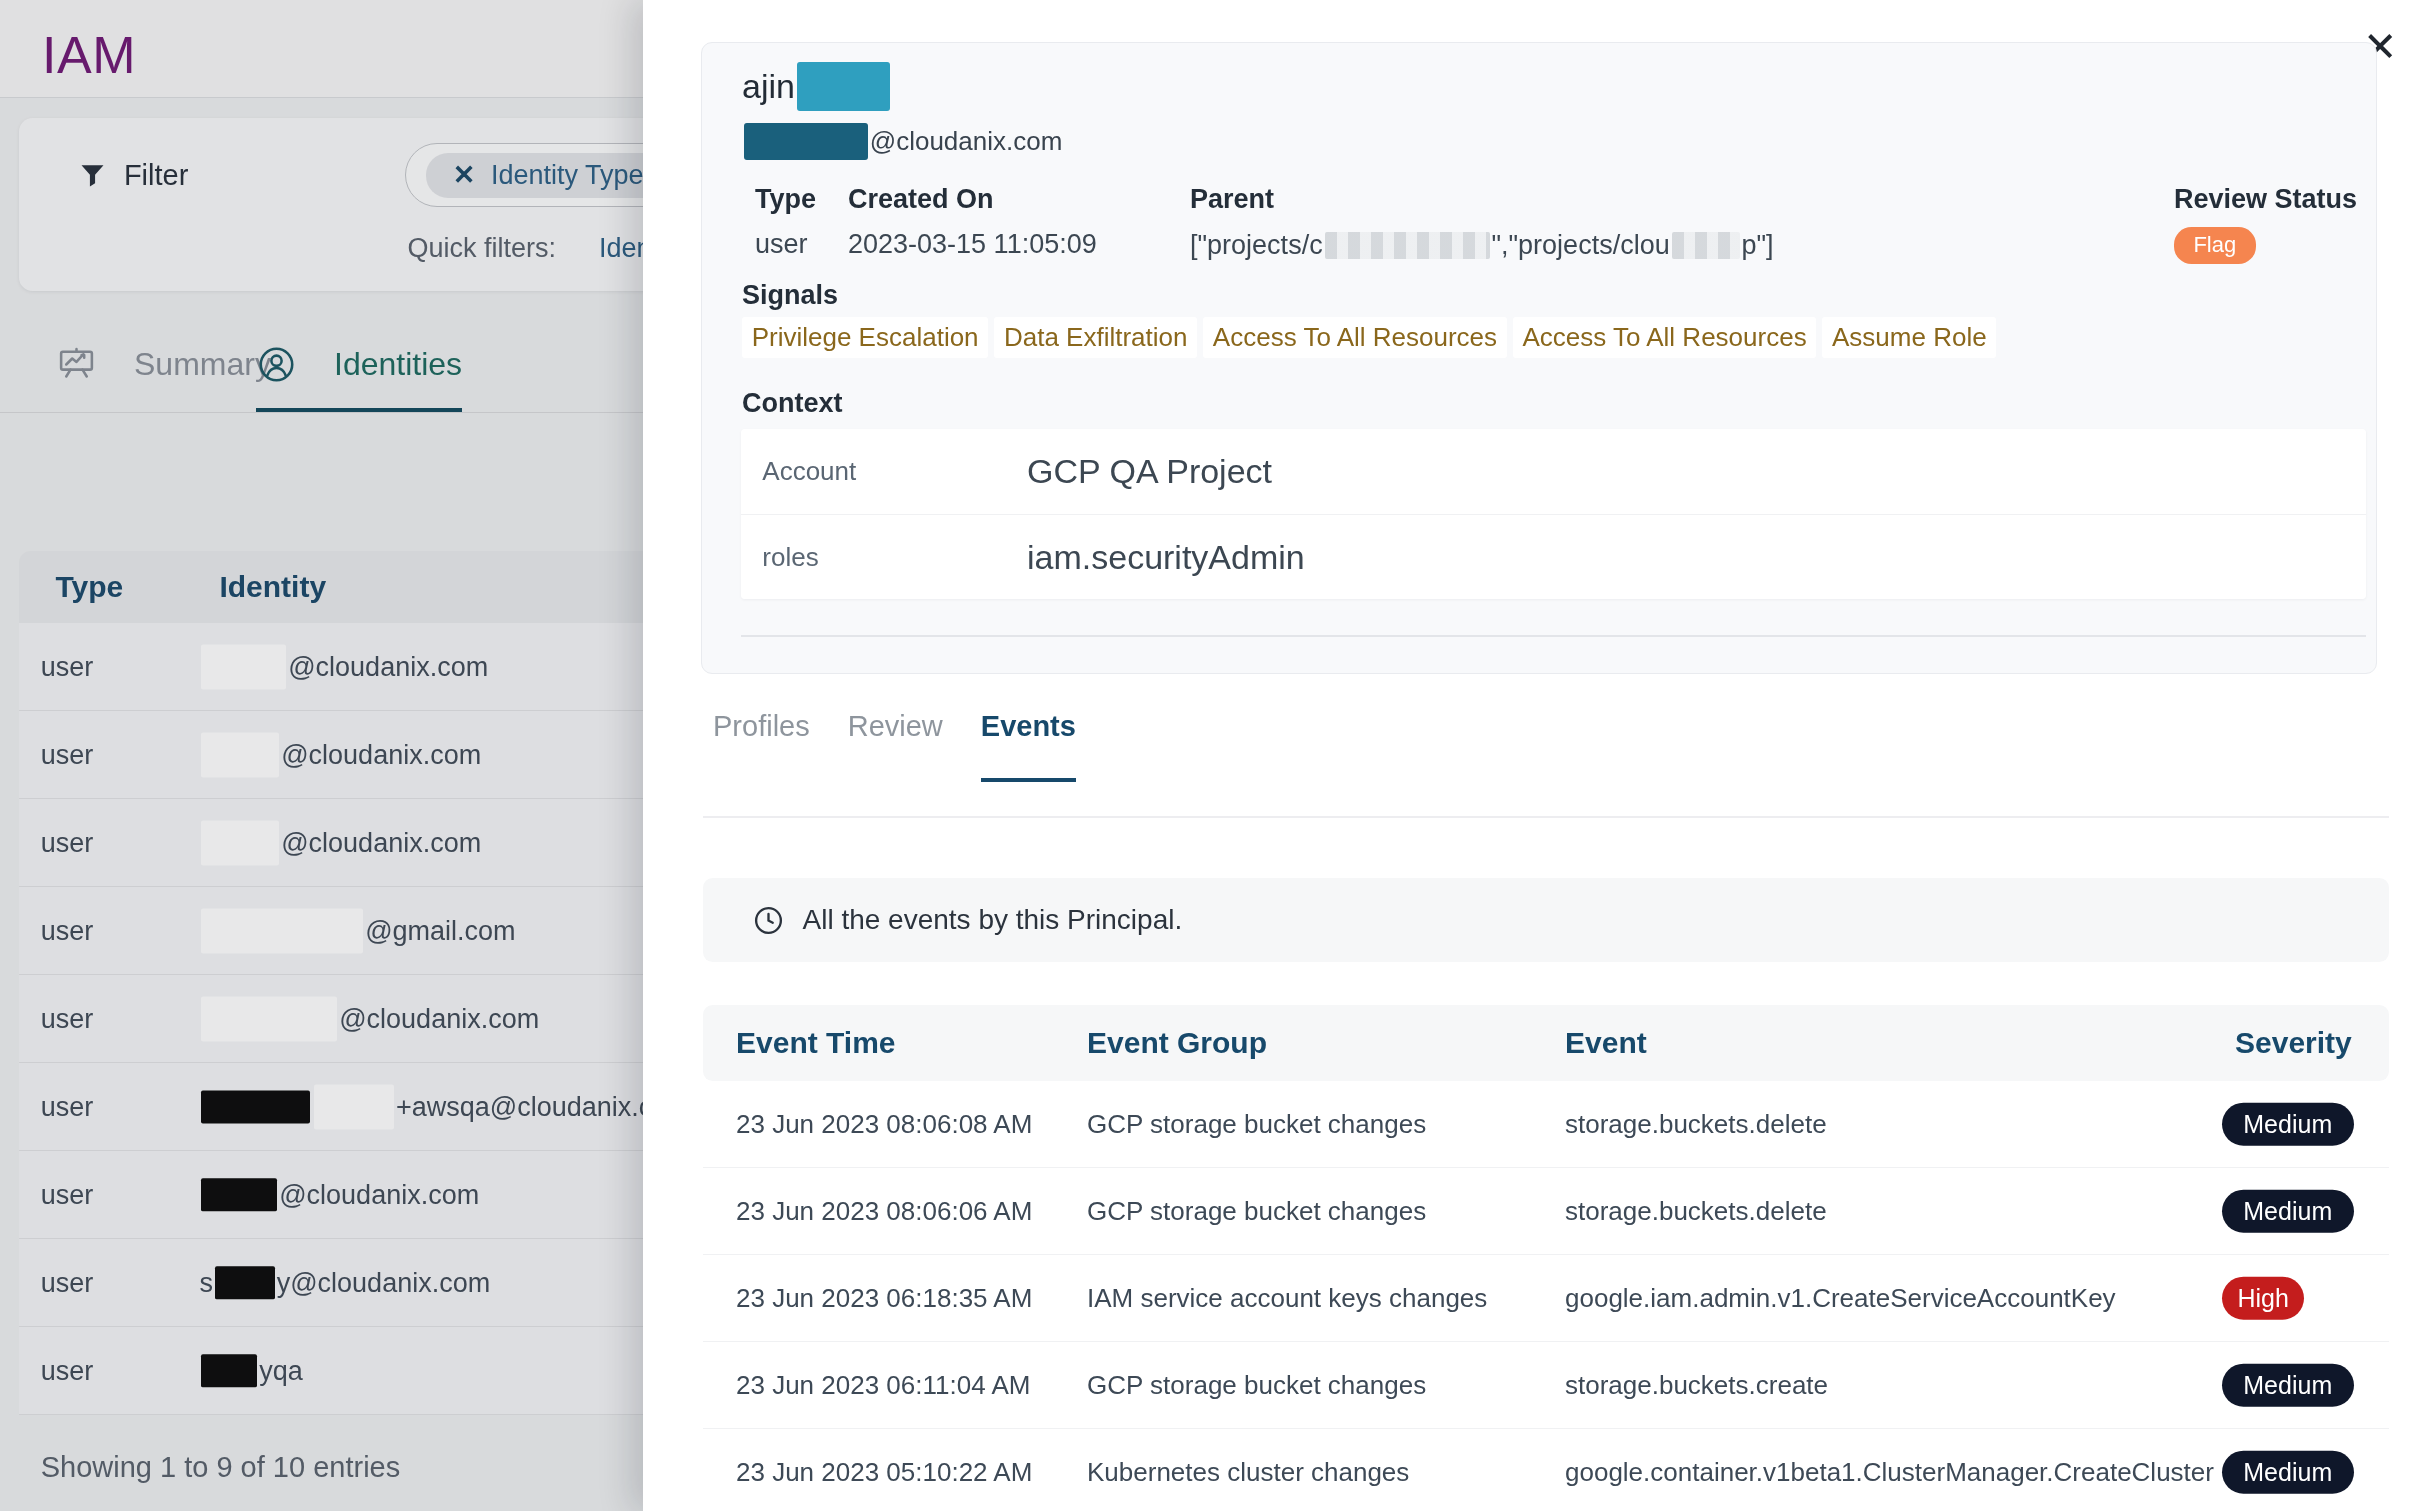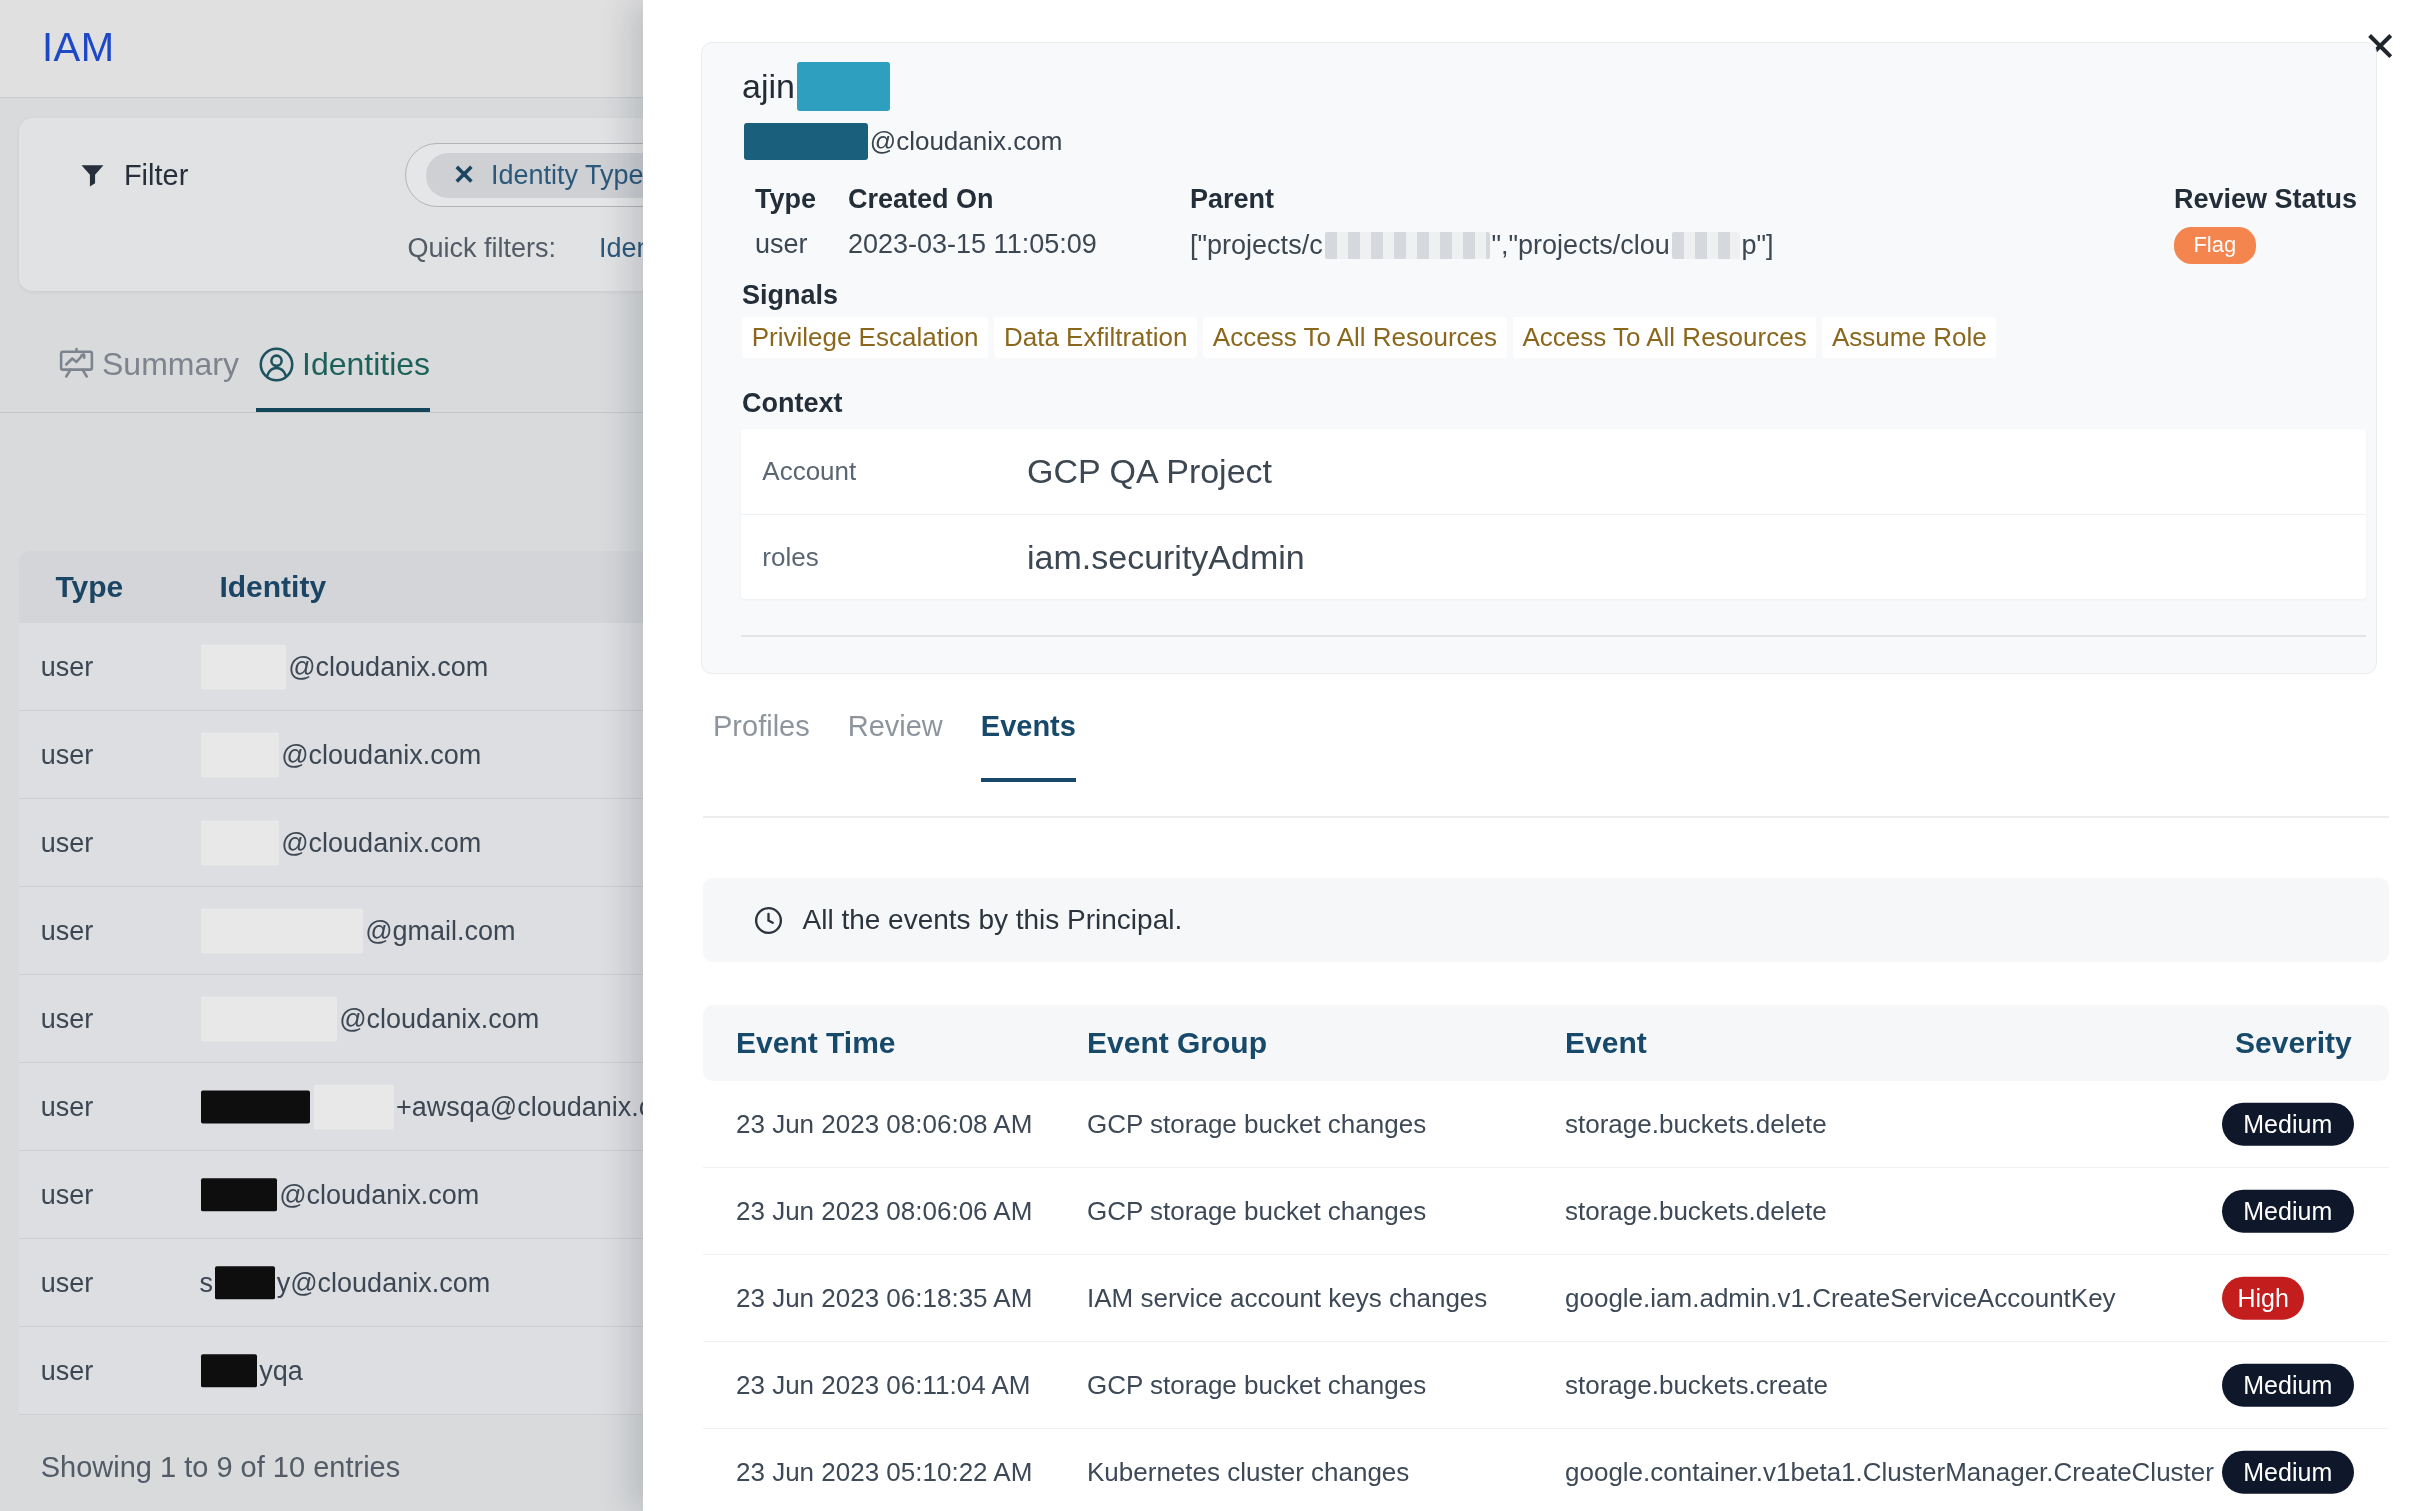--- a/index.html
+++ b/index.html
@@ -3,35 +3,35 @@
 <meta charset="utf-8">
 <style>
   *{box-sizing:border-box;margin:0;padding:0}
   html,body{width:2432px;height:1512px;background:#fff}
   #stage{position:relative;width:2432px;height:1512px;overflow:hidden;background:#fff;
          font-family:"Liberation Sans",sans-serif;}
 
   
   .left-page{position:absolute;left:0;top:0;width:643px;height:1512px;background:#eef0f1}
   .lp-header{position:absolute;left:0;top:0;width:643px;height:98px;background:#f6f7f7;border-bottom:1.9px solid #dcdee0}
-  .lp-title{position:absolute;left:42px;top:25px;font-size:40px;font-weight:500;color:#1d4ed8;letter-spacing:0.5px}
+  .lp-title{position:absolute;left:42px;top:25px;font-size:52px;font-weight:500;color:#701a75;letter-spacing:0.5px}
 
   .filter-card{position:absolute;left:19.4px;top:118px;width:932px;height:173px;border-radius:13.6px;background:#f8f9fa;box-shadow:0 1px 3.9px rgba(20,25,33,.08)}
   .filter-head{position:absolute;left:58px;top:41px;display:flex;align-items:center;gap:15.5px;color:#29323d}
   .filter-label{font-size:29px;font-weight:500;color:#29323d}
   .chip-outer{position:absolute;left:386px;top:25px;width:543px;height:64px;border:1.9px solid #c3c6ca;border-radius:33px;background:#fcfdfd}
   .chip-inner{position:absolute;left:19.4px;top:8.7px;height:45px;background:#e3e5e8;border-radius:22px;display:inline-flex;align-items:center;gap:15.5px;padding:0 27px;white-space:nowrap}
   .chip-clear{font-size:27px;font-weight:700;color:#1c4a68;line-height:1}
   .chip-text{font-size:27px;color:#2d6086}
   .quick-row{position:absolute;left:388px;top:115px;display:flex;gap:43px;align-items:center;white-space:nowrap}
   .quick-label{font-size:27px;color:#5a636e}
   .quick-link{font-size:27px;color:#2d6086}
 
   .lp-tabs{position:absolute;left:0;top:326px;width:643px;height:87px;border-bottom:1.9px solid #d8dadc}
-  .lp-tab{position:absolute;top:17.5px;display:flex;align-items:center;gap:5px;padding-bottom:23px}
+  .lp-tab{position:absolute;top:17.5px;display:flex;align-items:center;gap:37px;padding-bottom:23px}
   .lp-tab.t1{left:56px}
   .lp-tab.t2{left:256px}
   .lp-tab .tlabel{font-size:32px}
   .t1 .tlabel{color:#8a9099}
   .t2 .tlabel{color:#1e6a60;font-weight:500}
   .lp-tab.active{border-bottom:4.9px solid #134b5f}
 
   .lp-table{position:absolute;left:19.4px;top:551px;width:932px}
   .lp-thead{height:72px;background:#e8eaec;border-radius:11.6px 11.6px 0 0;position:relative}
   .lp-th{position:absolute;top:50%;transform:translateY(-50%);font-size:30px;font-weight:700;color:#1b4a6b}

